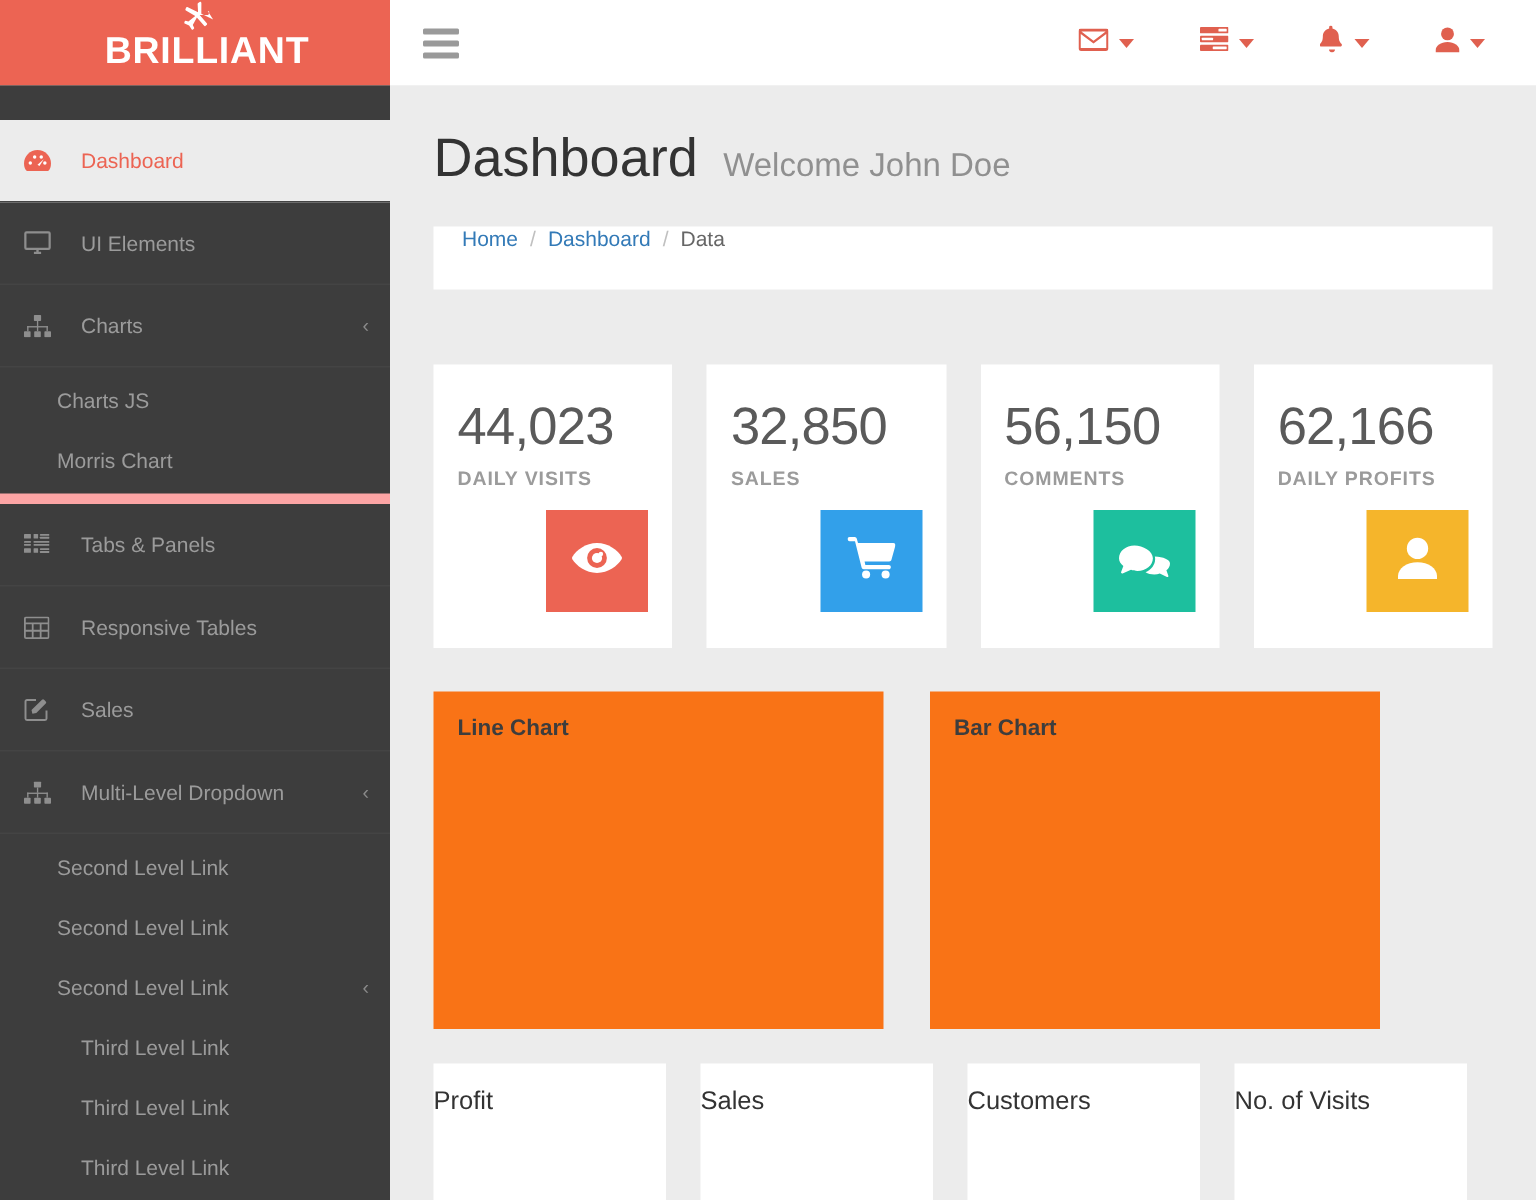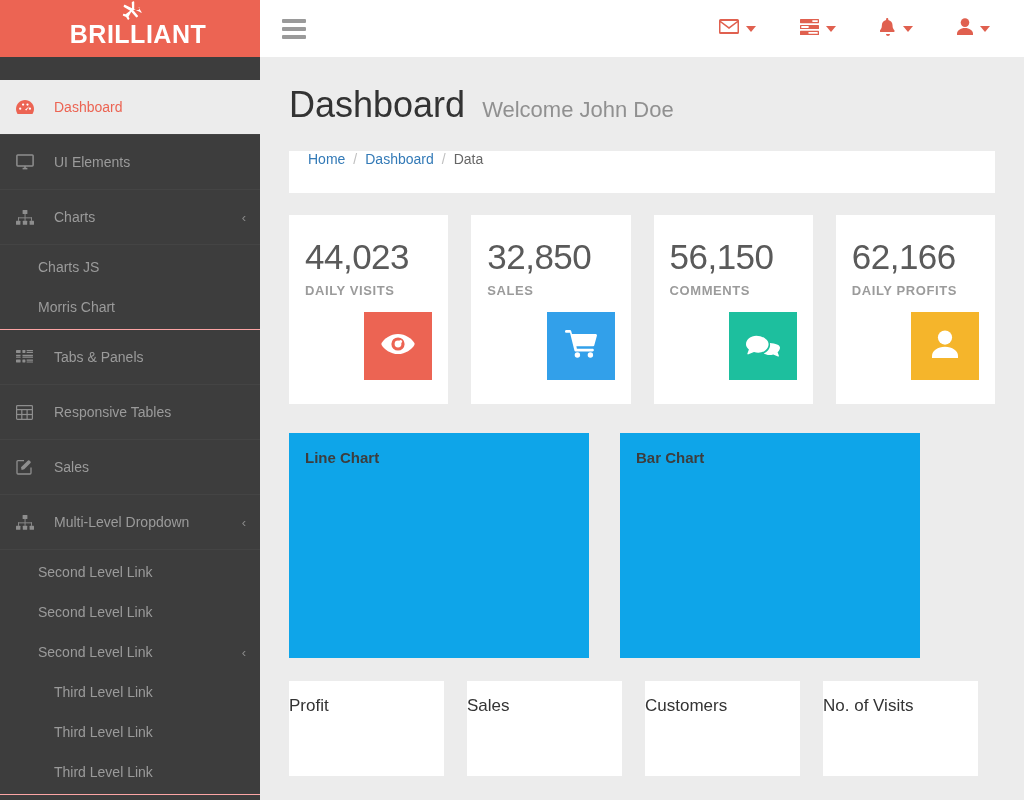--- a/index.html
+++ b/index.html
@@ -83,21 +83,21 @@
   .sub-item {
     position: relative;
     display: flex; align-items: center;
     height: 40px;
     padding-left: 38px;
     color: #9b9b9b; font-size: 14px;
     cursor: pointer;
   }
   .sub-item.lvl3 { padding-left: 54px; }
   .sub-group { padding-top: 2px; padding-bottom: 2px; }
-  .sub-divider { border-bottom: 1px solid #fca5a5; }
+  .sub-divider { border-bottom: 7px solid #fca5a5; }
 
   
   .content {
     position: absolute; left: 260px; top: 57px;
     width: 764px; height: 743px;
     background: #ececec;
     overflow: hidden;
   }
   .page-head {
     display: flex; align-items: baseline;
@@ -119,36 +119,37 @@
   .bc-active { color: #666; }
 
   
   .stats-row {
     display: flex; margin: 22px 29px 0 29px; gap: 23px;
   }
   .stat-card {
     background: #fff; width: 187px; height: 189px;
     padding: 22px 0 4px 16px;
     position: relative;
+    margin-top: 28px;
   }
   .stat-num { font-size: 35px; color: #5a5a5a; font-weight: 300; letter-spacing: -0.5px; }
   .stat-label {
     font-size: 13px; color: #9b9b9b; font-weight: bold;
     letter-spacing: 0.6px; margin-top: 6px;
   }
   .stat-icon-box {
     position: absolute; right: 16px; bottom: 24px;
     width: 68px; height: 68px;
     display: flex; align-items: center; justify-content: center;
   }
 
   
   .charts-row { display: flex; margin: 29px 29px 0 29px; gap: 31px; }
   .chart-panel {
-    background: #0ea5e9; width: 300px; height: 225px;
+    background: #f97316; width: 300px; height: 225px;
     padding: 16px 0 0 16px;
   }
   .chart-title { font-size: 15px; font-weight: bold; color: #3d3d3d; }
 
   
   .bottom-row { display: flex; margin: 23px 29px 0 29px; gap: 23px; }
   .bottom-card {
     background: #fff; width: 155px; height: 95px;
     display: flex; justify-content: flex-start;
     padding-top: 15px;

